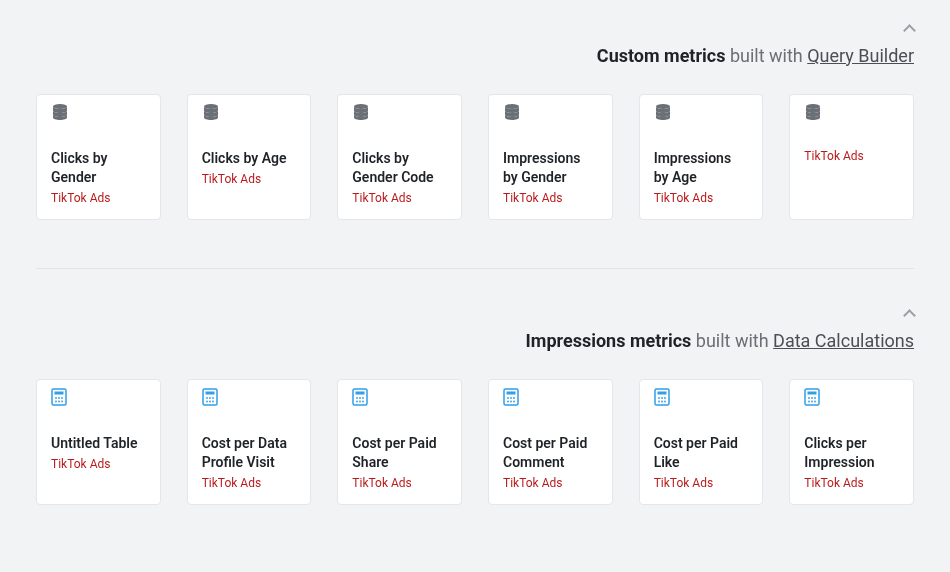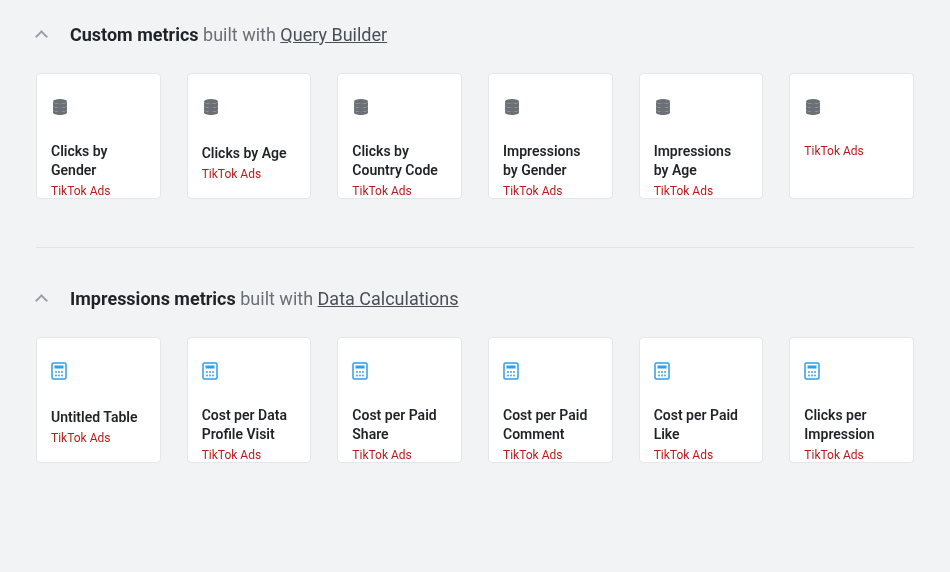--- a/index.html
+++ b/index.html
@@ -8,25 +8,26 @@
   background: #f2f3f5;
   width: 950px;
   height: 572px;
   overflow: hidden;
   color: #1f2328;
 }
 .container { padding: 24px 36px 0 36px; }
 .section { margin-bottom: 48px; }
 .section-header {
   display: flex;
-  align-items: center;
-  gap: 24px;
+  align-items: flex-end;
+  gap: 11px;
   margin-bottom: 28px;
   font-size: 18px;
   color: #4a4f57;
+  flex-direction: column;
 }
 .section-header .title-strong { font-weight: 700; color: #1f2328; }
 .section-header .title-rest { font-weight: 400; color: #6b6f76; }
 .section-header .title-link { text-decoration: underline; color: #4a4f57; cursor: pointer; }
 .chevron {
   width: 10px; height: 10px;
   display: inline-block;
   position: relative;
 }
 .chevron::before {
@@ -40,21 +41,21 @@
 }
 .cards-row {
   display: grid;
   grid-template-columns: repeat(6, 1fr);
   gap: 26px;
 }
 .card {
   background: #fff;
   border: 1px solid #e4e6ea;
   border-radius: 4px;
-  padding: 24px 14px 14px 14px;
+  padding: 8px 14px 14px 14px;
   height: 126px;
   display: flex;
   flex-direction: column;
   cursor: pointer;
   position: relative;
 }
 .card-icon { margin-bottom: 26px; height: 20px; }
 .card-title {
   font-size: 14px;
   font-weight: 600;
@@ -121,21 +122,21 @@
         <div class="card-icon db-icon">
           <svg width="18" height="18" viewBox="0 0 18 18">
               <g fill="#6b6f76">
                 <ellipse cx="9" cy="3.5" rx="7" ry="2.5"></ellipse>
                 <path d="M2 3.5v4c0 1.4 3.1 2.5 7 2.5s7-1.1 7-2.5v-4c0 1.4-3.1 2.5-7 2.5S2 4.9 2 3.5z"></path>
                 <path d="M2 7.5v4c0 1.4 3.1 2.5 7 2.5s7-1.1 7-2.5v-4c0 1.4-3.1 2.5-7 2.5S2 8.9 2 7.5z"></path>
                 <path d="M2 11.5v3c0 1.4 3.1 2.5 7 2.5s7-1.1 7-2.5v-3c0 1.4-3.1 2.5-7 2.5S2 12.9 2 11.5z"></path>
               </g>
             </svg>
         </div>
-        <div class="card-title">Clicks by Country Code</div>
+        <div class="card-title">Clicks by Gender Code</div>
         <div class="card-source">TikTok Ads</div>
       </div>
       <div class="card">
         <div class="card-icon db-icon">
           <svg width="18" height="18" viewBox="0 0 18 18">
               <g fill="#6b6f76">
                 <ellipse cx="9" cy="3.5" rx="7" ry="2.5"></ellipse>
                 <path d="M2 3.5v4c0 1.4 3.1 2.5 7 2.5s7-1.1 7-2.5v-4c0 1.4-3.1 2.5-7 2.5S2 4.9 2 3.5z"></path>
                 <path d="M2 7.5v4c0 1.4 3.1 2.5 7 2.5s7-1.1 7-2.5v-4c0 1.4-3.1 2.5-7 2.5S2 8.9 2 7.5z"></path>
                 <path d="M2 11.5v3c0 1.4 3.1 2.5 7 2.5s7-1.1 7-2.5v-3c0 1.4-3.1 2.5-7 2.5S2 12.9 2 11.5z"></path>

